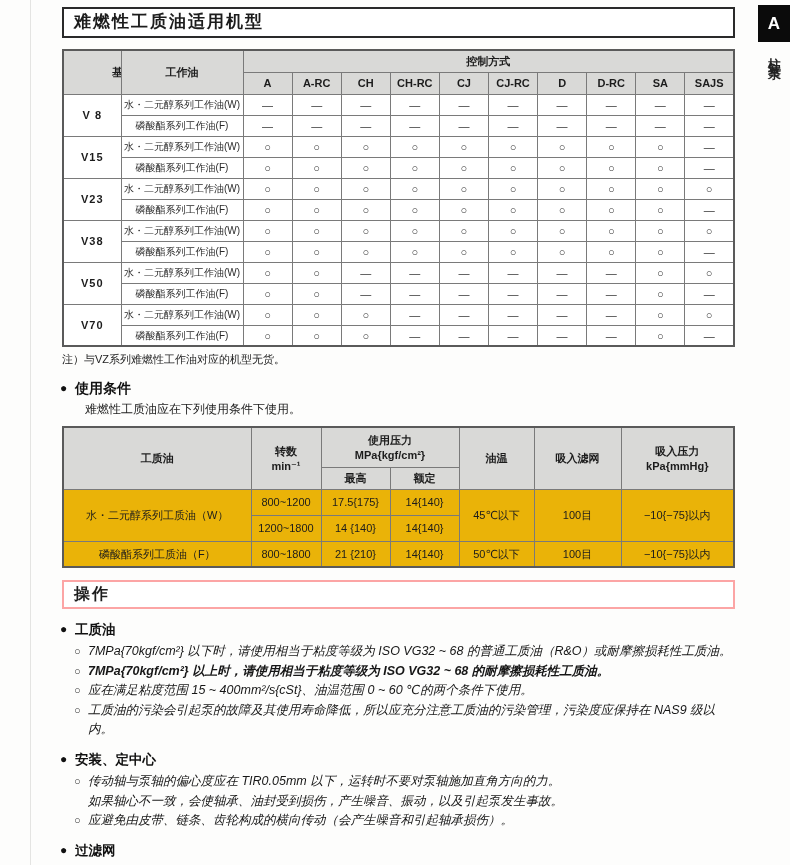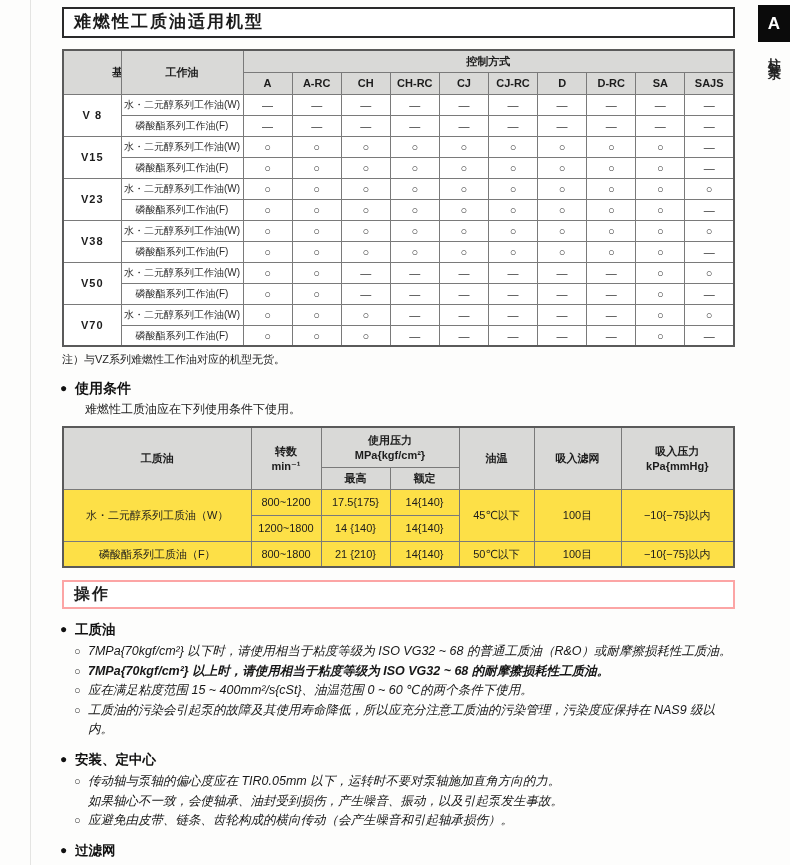--- a/index.html
+++ b/index.html
@@ -40,21 +40,21 @@
     position:relative; padding-left:13px;
   }
   .bullet-head::before { content:"●"; position:absolute; left:-2px; top:1px; font-size:12px; }
   .intro { margin:3px 0 8px 23px; font-size:12px; }
 
   .cond { margin-top:2px; font-size:11px; border:2px solid #5a5a5a; }
   .cond th, .cond td {
     border:1px solid #7a7a7a; text-align:center; vertical-align:middle; padding:0 2px;
   }
   .cond th { background:#d9d9d7; font-weight:bold; line-height:1.35; }
-  .cond td { background:#fde047; height:26px; }
+  .cond td { background:#eab308; height:26px; }
   .cond .h-main { height:40px; }
   .cond .h-sub { height:22px; }
 
   .op-box {
     margin-top:12px; border:2px solid #fca5a5; background:#fff;
     font-size:16px; font-weight:bold; letter-spacing:2px;
     padding:2px 10px 3px 10px; line-height:1.25;
   }
 
   .sec { margin-top:12px; }

